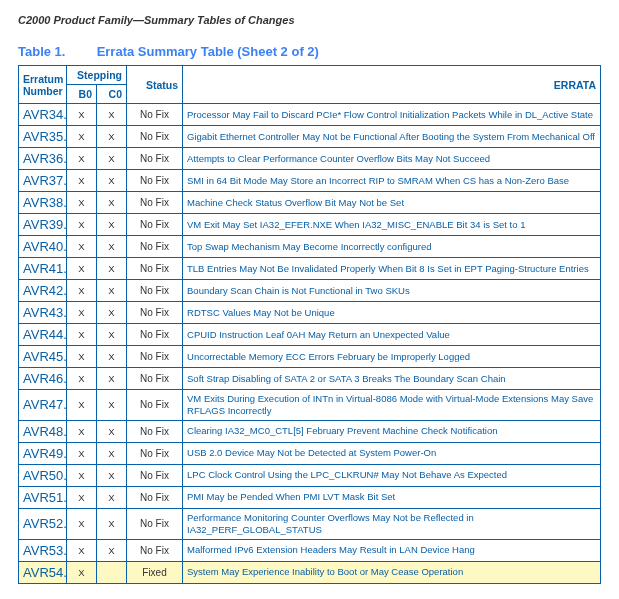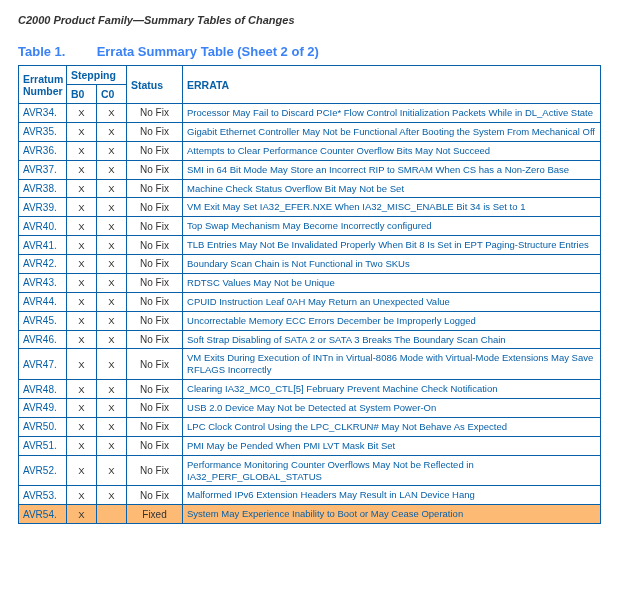--- a/index.html
+++ b/index.html
@@ -45,48 +45,48 @@
   }
   table.errata th, table.errata td {
     border: 1px solid #0860a8;
     padding: 3px 4px;
     vertical-align: middle;
   }
   table.errata th {
     color: #0860a8;
     font-weight: bold;
     font-size: 10.5px;
-    text-align: left;
+    text-align: right;
   }
   .col-num { width: 48px; }
   .col-step { width: 30px; }
   .col-status { width: 56px; }
   td.cnum {
     color: #0860a8;
-    font-size: 10px;
+    font-size: 13px;
     text-align: left;
   }
   td.cx {
     text-align: center;
     font-size: 9.5px;
     color: #333;
   }
   td.cstatus {
     text-align: center;
     font-size: 10px;
     color: #333;
   }
   td.cdesc {
     color: #0860a8;
     font-size: 9.5px;
     line-height: 1.25;
     margin-left: 26px;
   }
   tr.hl td {
-    background: #fdba74;
+    background: #fef9c3;
   }
 </style>
 </head>
 <body>
 
 <div class="top-row">
   <div class="doc-header">C2000 Product Family—Summary Tables of Changes</div>
 </div>
 
 <div class="table-title">
@@ -190,21 +190,21 @@
         <td class="cx">X</td>
         <td class="cx">X</td>
         <td class="cstatus">No Fix</td>
         <td class="cdesc">CPUID Instruction Leaf 0AH May Return an Unexpected Value</td>
       </tr>
       <tr>
         <td class="cnum">AVR45.</td>
         <td class="cx">X</td>
         <td class="cx">X</td>
         <td class="cstatus">No Fix</td>
-        <td class="cdesc">Uncorrectable Memory ECC Errors December be Improperly Logged</td>
+        <td class="cdesc">Uncorrectable Memory ECC Errors February be Improperly Logged</td>
       </tr>
       <tr>
         <td class="cnum">AVR46.</td>
         <td class="cx">X</td>
         <td class="cx">X</td>
         <td class="cstatus">No Fix</td>
         <td class="cdesc">Soft Strap Disabling of SATA 2 or SATA 3 Breaks The Boundary Scan Chain</td>
       </tr>
       <tr>
         <td class="cnum">AVR47.</td>

